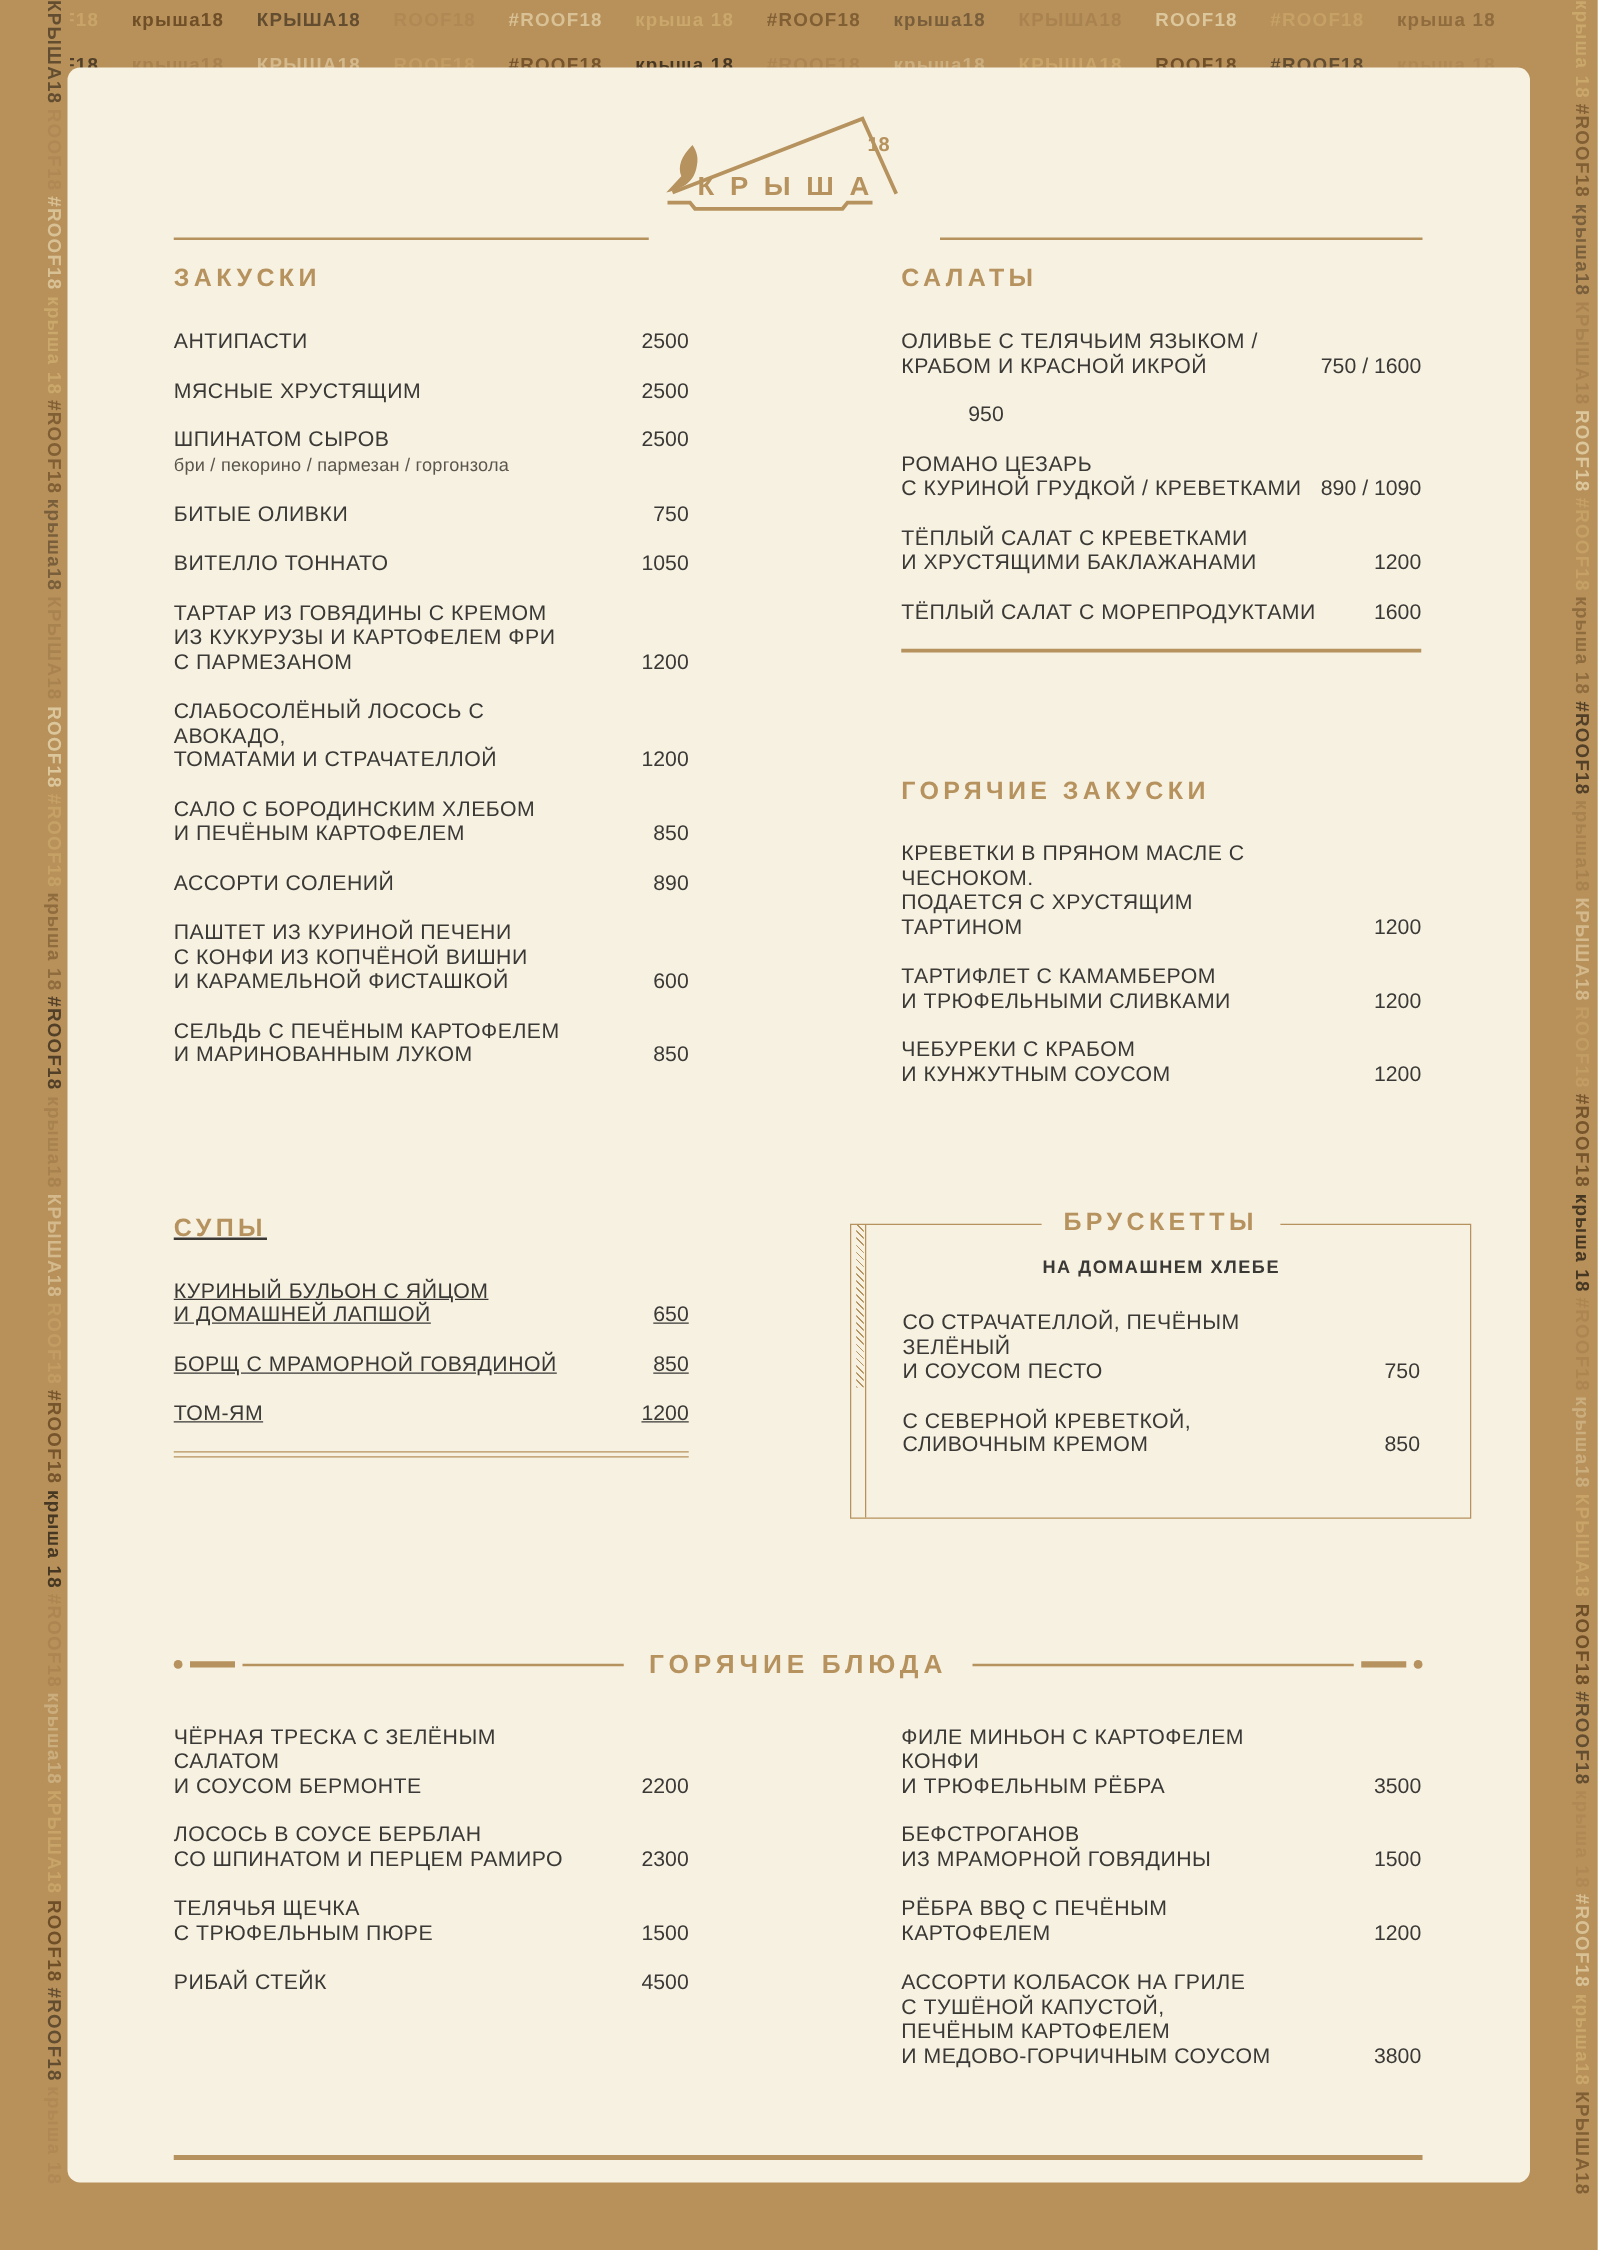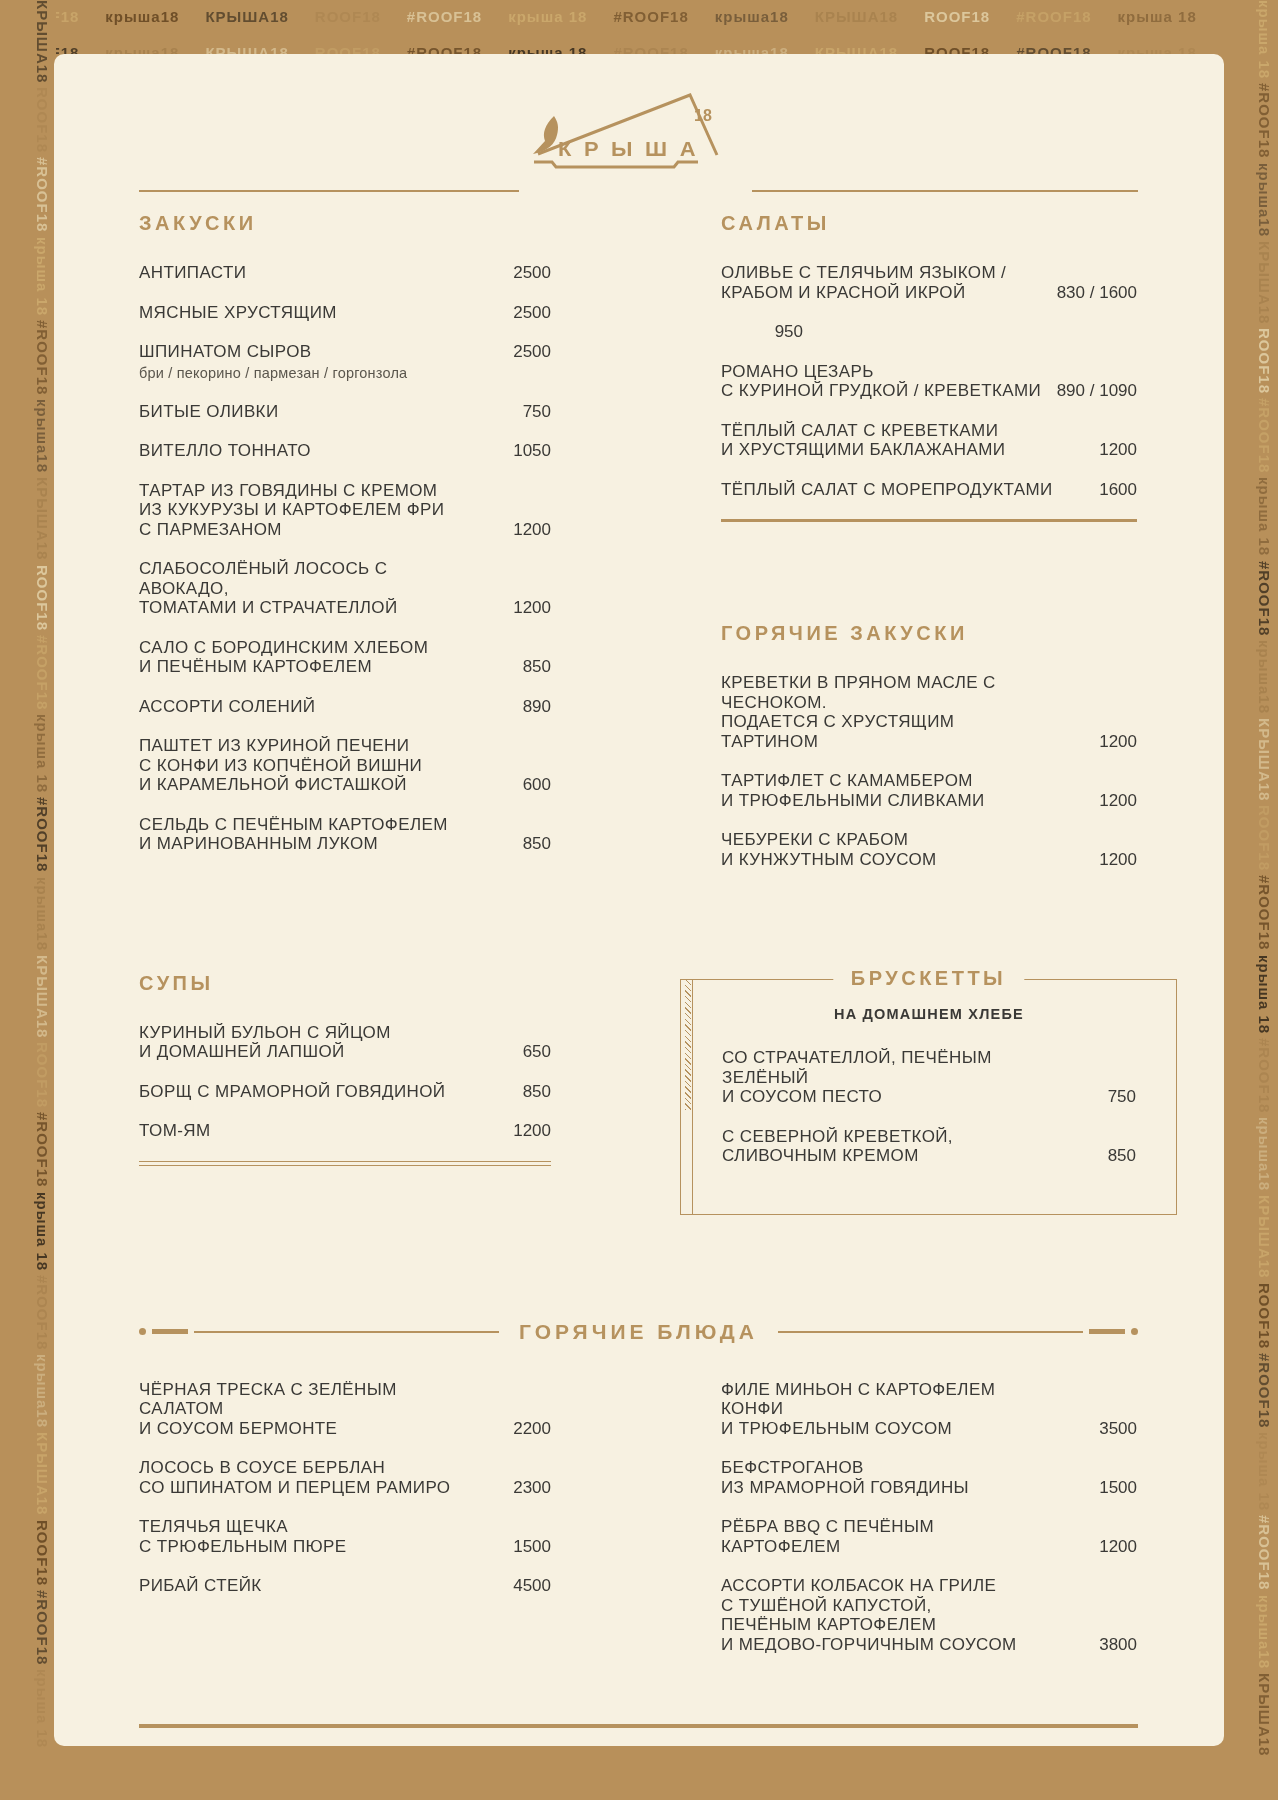--- a/index.html
+++ b/index.html
@@ -45,21 +45,21 @@
     font-size:20px; font-weight:bold; letter-spacing:3.5px;
     color:#b6925e; margin-bottom:28px;
   }
   .item { margin-bottom:20px; }
   .item-row { display:flex; align-items:flex-end; }
   .item-name { flex:1; font-size:17px; line-height:19.5px; letter-spacing:.4px; white-space:pre-line; }
   .item-price { margin-left:12px; min-width:70px; text-align:right; font-size:17px; line-height:19.5px; white-space:nowrap; }
   .item-desc { font-size:14.5px; line-height:17px; color:#5a564d; margin-top:3px; letter-spacing:.2px; }
   .salaty-divider { height:3px; background:#b6925e; margin-top:6px; }
   .gz-section { margin-top:100px; }
-  .supy-section { margin-top:118px; }
+  .supy-section { margin-top:118px;text-decoration:underline; }
   .supy-divider { height:5px; border-top:1.5px solid #b6925e; border-bottom:1.5px solid #b6925e; margin-top:8px; }
   
   .brusketty {
     position:relative; margin-top:110px; margin-left:-41px; margin-right:-40px;
     border:1.5px solid #b6925e; padding:20px 40px 28px 41px;
   }
   .box-title {
     position:absolute; top:-13px; left:50%; transform:translateX(-50%);
     background:#f7f1e1; padding:0 18px;
     font-size:20px; font-weight:bold; letter-spacing:3.5px; color:#b6925e; white-space:nowrap;
@@ -846,21 +846,21 @@
     </div>
 
     <div class="col-right">
       <div class="section-title">САЛАТЫ</div>
       <div>
 
           <div class="item">
             <div class="item-row">
               <div class="item-name">ОЛИВЬЕ С ТЕЛЯЧЬИМ ЯЗЫКОМ /
 КРАБОМ И КРАСНОЙ ИКРОЙ</div>
-              <div class="item-price">830 / 1600</div>
+              <div class="item-price">750 / 1600</div>
             </div>
           </div>
 
           <div class="item">
             <div class="item-row">
               <div class="item-price">950</div>
             </div>
           </div>
 
           <div class="item">
@@ -986,21 +986,21 @@
             <div class="item-name">РИБАЙ СТЕЙК</div>
             <div class="item-price">4500</div>
           </div>
         </div>
       </div>
     <div class="col-right">
 
         <div class="item">
           <div class="item-row">
             <div class="item-name">ФИЛЕ МИНЬОН С КАРТОФЕЛЕМ КОНФИ
-И ТРЮФЕЛЬНЫМ СОУСОМ</div>
+И ТРЮФЕЛЬНЫМ РЁБРА</div>
             <div class="item-price">3500</div>
           </div>
         </div>
 
         <div class="item">
           <div class="item-row">
             <div class="item-name">БЕФСТРОГАНОВ
 ИЗ МРАМОРНОЙ ГОВЯДИНЫ</div>
             <div class="item-price">1500</div>
           </div>

